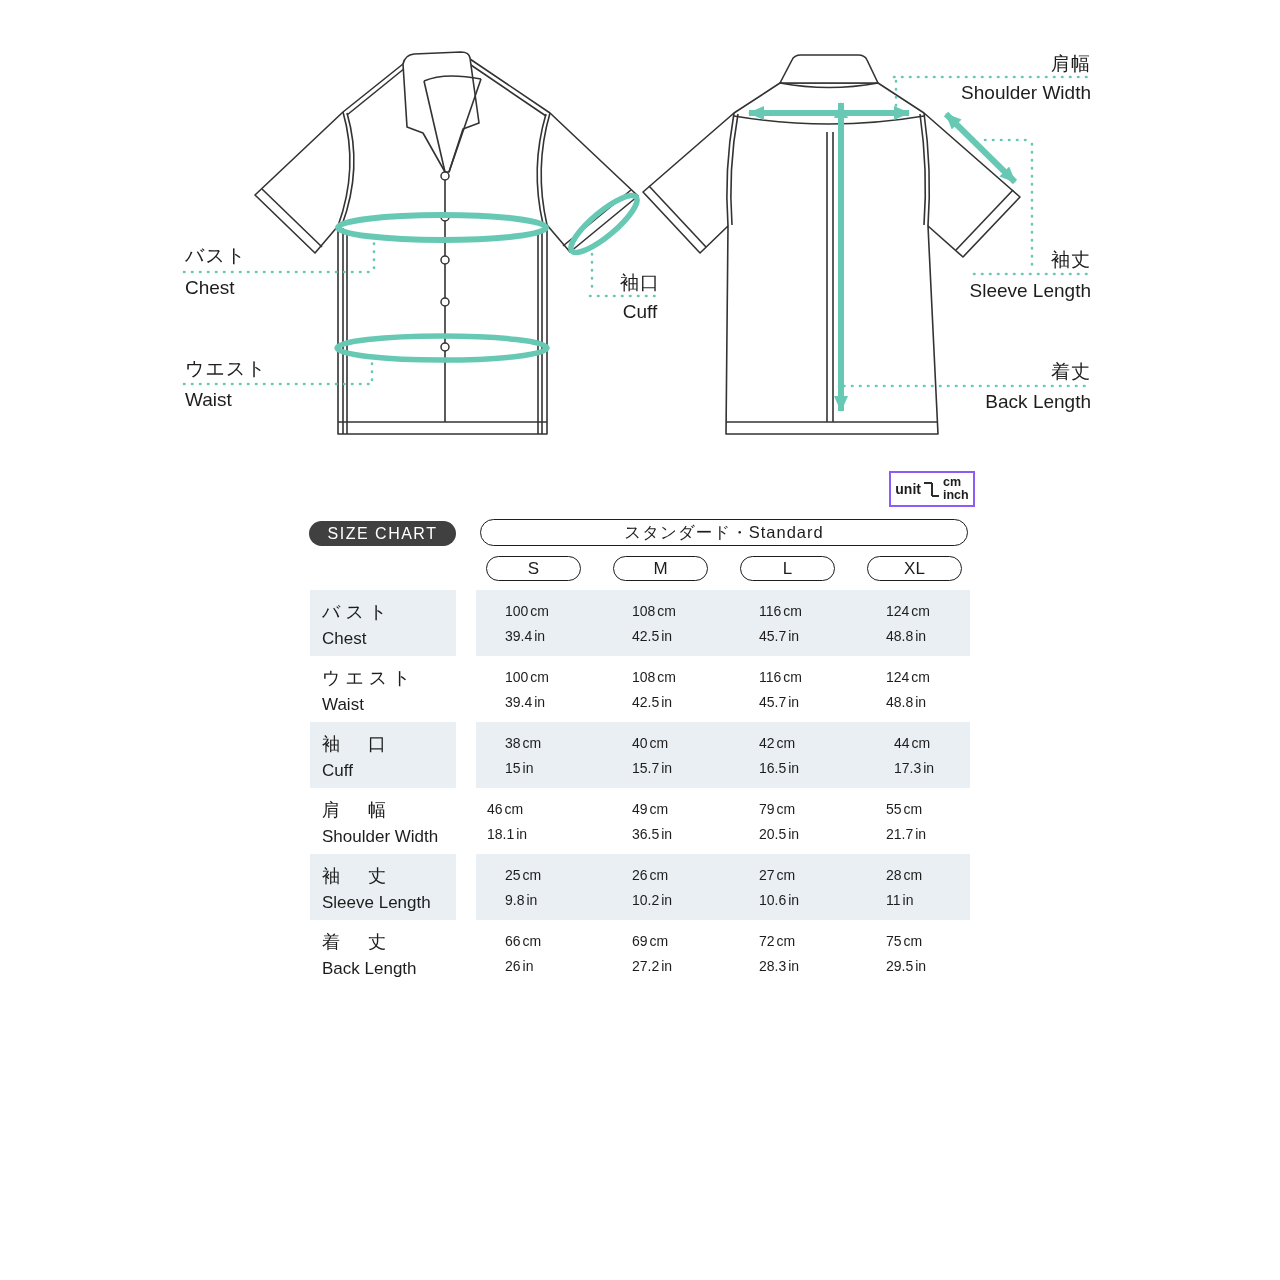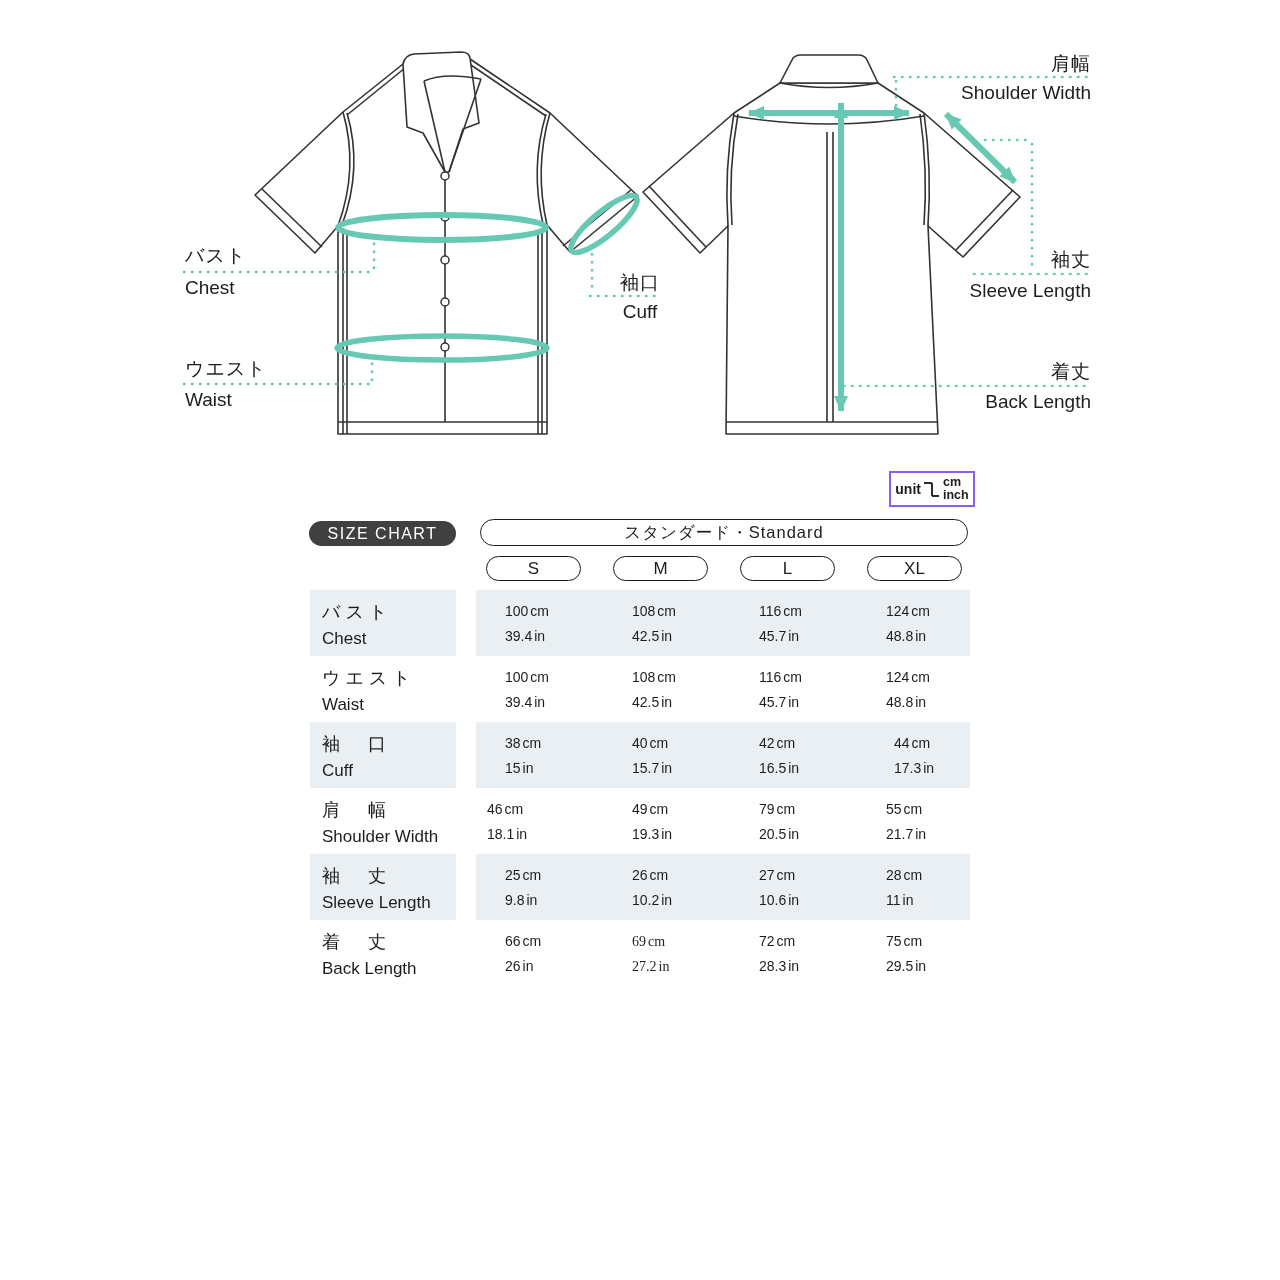--- a/index.html
+++ b/index.html
@@ -250,21 +250,21 @@
           <div class="vline"><span class="num">17.3</span><span class="unit">in</span></div>
         </div>
       </div>
       <div class="trow">
         <div class="vcell" style="left: 11px;">
           <div class="vline"><span class="num">46</span><span class="unit">cm</span></div>
           <div class="vline"><span class="num">18.1</span><span class="unit">in</span></div>
         </div>
         <div class="vcell" style="left: 156px;">
           <div class="vline"><span class="num">49</span><span class="unit">cm</span></div>
-          <div class="vline"><span class="num">19.3</span><span class="unit">in</span></div>
+          <div class="vline"><span class="num">36.5</span><span class="unit">in</span></div>
         </div>
         <div class="vcell" style="left: 283px;">
           <div class="vline"><span class="num">79</span><span class="unit">cm</span></div>
           <div class="vline"><span class="num">20.5</span><span class="unit">in</span></div>
         </div>
         <div class="vcell" style="left: 410px;">
           <div class="vline"><span class="num">55</span><span class="unit">cm</span></div>
           <div class="vline"><span class="num">21.7</span><span class="unit">in</span></div>
         </div>
       </div>
@@ -284,21 +284,21 @@
         <div class="vcell" style="left: 410px;">
           <div class="vline"><span class="num">28</span><span class="unit">cm</span></div>
           <div class="vline"><span class="num">11</span><span class="unit">in</span></div>
         </div>
       </div>
       <div class="trow">
         <div class="vcell" style="left: 29px;">
           <div class="vline"><span class="num">66</span><span class="unit">cm</span></div>
           <div class="vline"><span class="num">26</span><span class="unit">in</span></div>
         </div>
-        <div class="vcell" style="left: 156px; font-family: Liberation Serif, serif;">
+        <div class="vcell" style="left: 156px;">
           <div class="vline"><span class="num">69</span><span class="unit">cm</span></div>
           <div class="vline"><span class="num">27.2</span><span class="unit">in</span></div>
         </div>
         <div class="vcell" style="left: 283px;">
           <div class="vline"><span class="num">72</span><span class="unit">cm</span></div>
           <div class="vline"><span class="num">28.3</span><span class="unit">in</span></div>
         </div>
         <div class="vcell" style="left: 410px;">
           <div class="vline"><span class="num">75</span><span class="unit">cm</span></div>
           <div class="vline"><span class="num">29.5</span><span class="unit">in</span></div>

